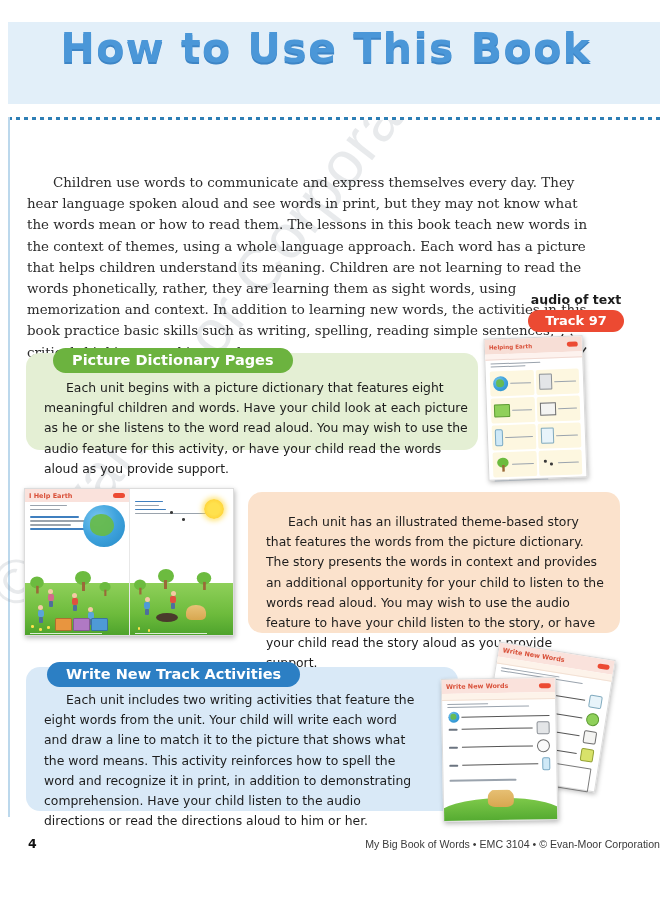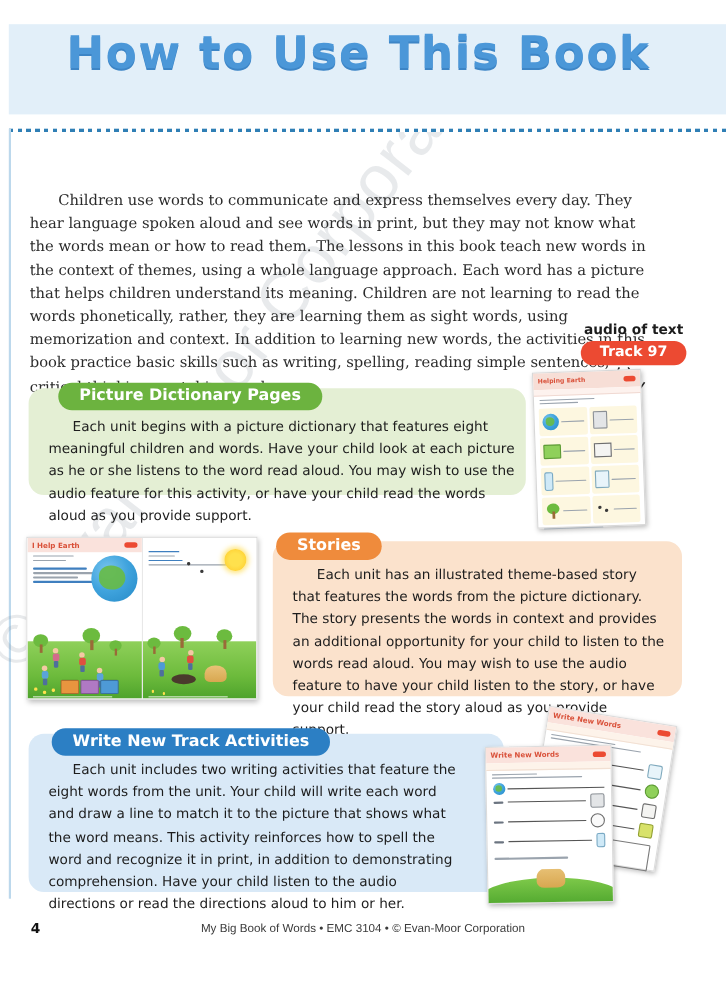--- a/index.html
+++ b/index.html
@@ -187,21 +187,21 @@
   .ww-hill{position:absolute;left:-6%;bottom:-12px;width:112%;height:34px;border-radius:50% 50% 0 0;
     background:linear-gradient(#7ec94a,#3f9b24);}
   .ww-box{margin:6px 6px 0;height:22px;border:1px solid #7a7a7a;border-radius:1px;}
 
   
   .footer-page{
     position:absolute;left:28px;top:836px;
     font-family:"DejaVu Sans", sans-serif;font-weight:bold;font-size:12.5px;color:#111;
   }
   .footer-credit{
-    position:absolute;left:0;top:838px;width:660px;text-align:center;
+    position:absolute;left:0;top:838px;width:660px;text-align:right;
     font-family:"Liberation Sans", sans-serif;font-size:10.6px;color:#3b3b3b;
     white-space:nowrap;
   }
 </style>
 </head>
 <body>
 
 <div class="page">
 
   <div class="header-band"></div>
@@ -226,21 +226,20 @@
       <path d="M2.5 14 L6 19 L10 15" stroke="#2b2b2b" stroke-width="1.4" fill="none"></path>
       <path d="M22 1 L33 17" stroke="#2b2b2b" stroke-width="1.4" stroke-dasharray="3,2.5" fill="none"></path>
       <path d="M29 15 L33.5 19.5 L37 14.5" stroke="#2b2b2b" stroke-width="1.4" fill="none"></path>
     </svg>
 
     <div class="panel panel-green"></div>
     <div class="pill pill-green">Picture Dictionary Pages</div>
     <div class="panel-text text-green">Each unit begins with a picture dictionary that features eight meaningful children and words. Have your child look at each picture as he or she listens to the word read aloud. You may wish to use the audio feature for this activity, or have your child read the words aloud as you provide support.</div>
 
     <div class="panel panel-orange"></div>
-    <div class="pill pill-orange">Stories</div>
     <div class="panel-text text-orange">Each unit has an illustrated theme-based story that features the words from the picture dictionary. The story presents the words in context and provides an additional opportunity for your child to listen to the words read aloud. You may wish to use the audio feature to have your child listen to the story, or have your child read the story aloud as you provide support.</div>
 
     <div class="panel panel-blue"></div>
     <div class="pill pill-blue">Write New Track Activities</div>
     <div class="panel-text text-blue">Each unit includes two writing activities that feature the eight words from the unit. Your child will write each word and draw a line to match it to the picture that shows what the word means. This activity reinforces how to spell the word and recognize it in print, in addition to demonstrating comprehension. Have your child listen to the audio directions or read the directions aloud to him or her.</div>
 
     <div class="thumb pd-thumb">
       <div class="pd-head">
         <span class="pd-head-title">Helping Earth</span>
         <span class="pd-head-badge"></span>

